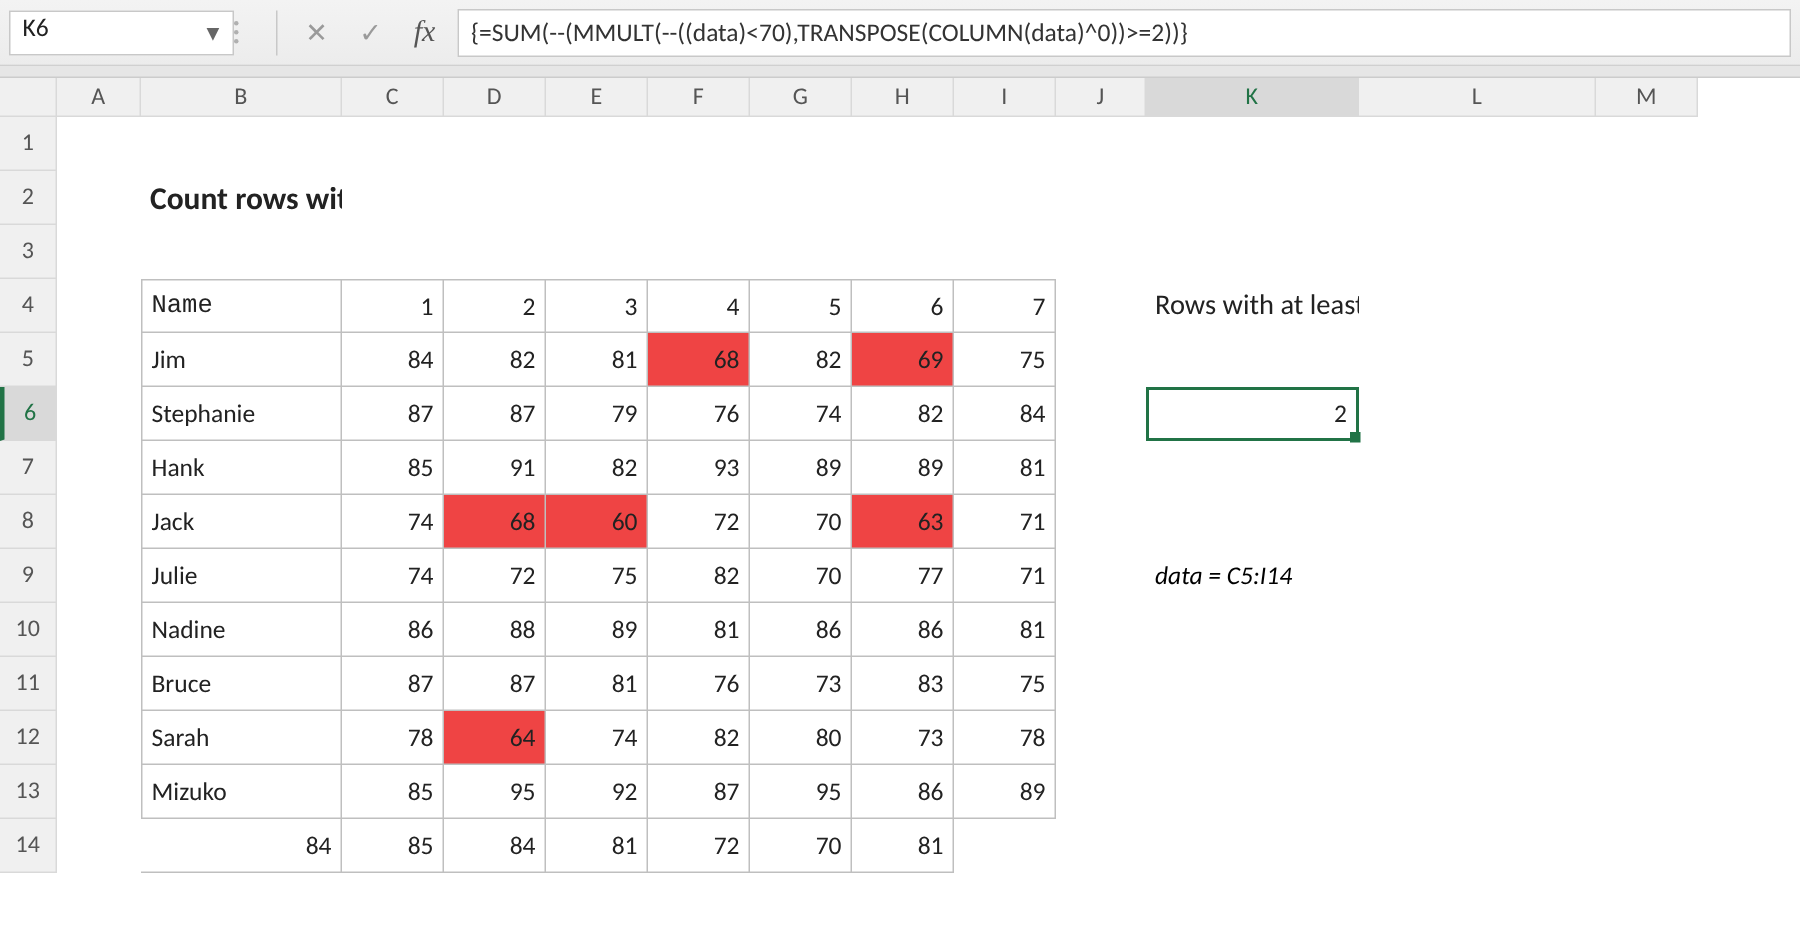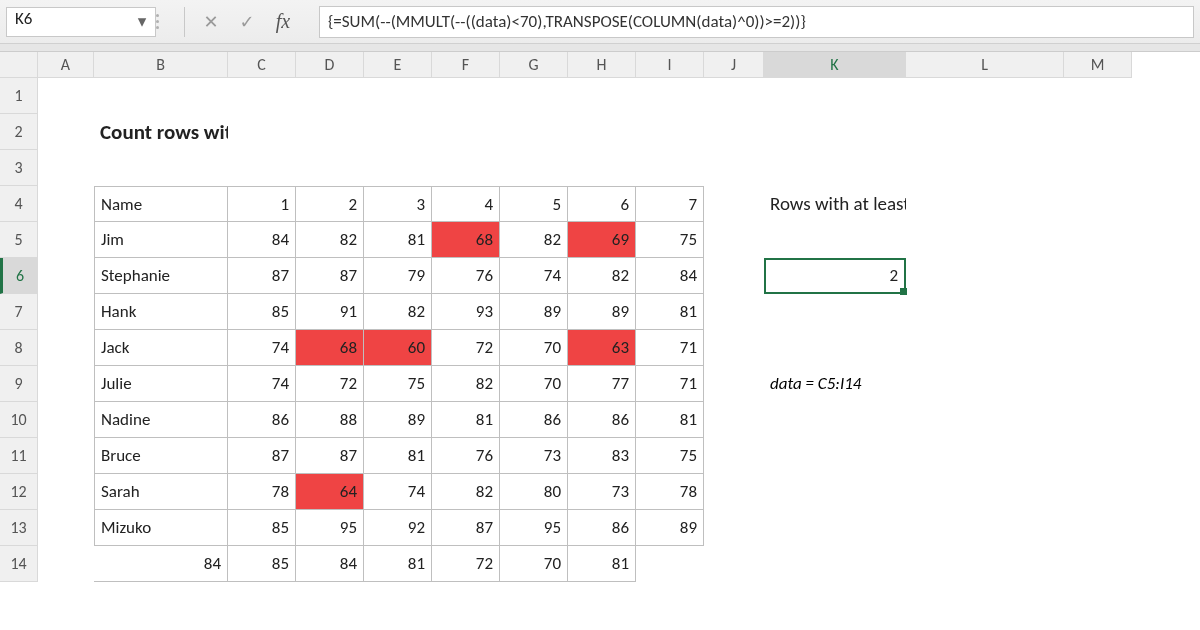--- a/index.html
+++ b/index.html
@@ -55,21 +55,21 @@
   }
   .formula-input {
     flex: 1;
     height: 32px;
     background:#fff;
     border: 1px solid #c8c8c8;
     display:flex; align-items:center;
     padding: 0 8px;
     font-size: 17px;
     color:#333;
-    margin-left: 18px;
+    margin-left: 4px;
   }
   .divider {
     height: 8px;
     background:#e6e6e6;
     border-bottom:1px solid #ccc;
   }
   
   .grid {
     display: grid;
     grid-template-columns: 38px 56px 134px 68px 68px 68px 68px 68px 68px 68px 60px 142px 158px 68px;
@@ -96,21 +96,21 @@
     background:#fff;
     white-space: nowrap;
   }
   .title { font-weight:700; font-size:21px; }
   .tbl {
     border-right:1px solid #bfbfbf;
     border-bottom:1px solid #bfbfbf;
   }
   .tbl.left { border-left:1px solid #bfbfbf; }
   .tbl.top  { border-top:1px solid #bfbfbf; }
-  .hname { font-weight:400; }
+  .hname { font-weight:400;font-family:Liberation Mono, monospace; }
   .num { text-align:right; }
   .hl {
     background:#ef4444;
   }
   .selected {
     position: relative;
     text-align:right;
     border:2px solid #217346 !important;
     line-height:32px;
   }

